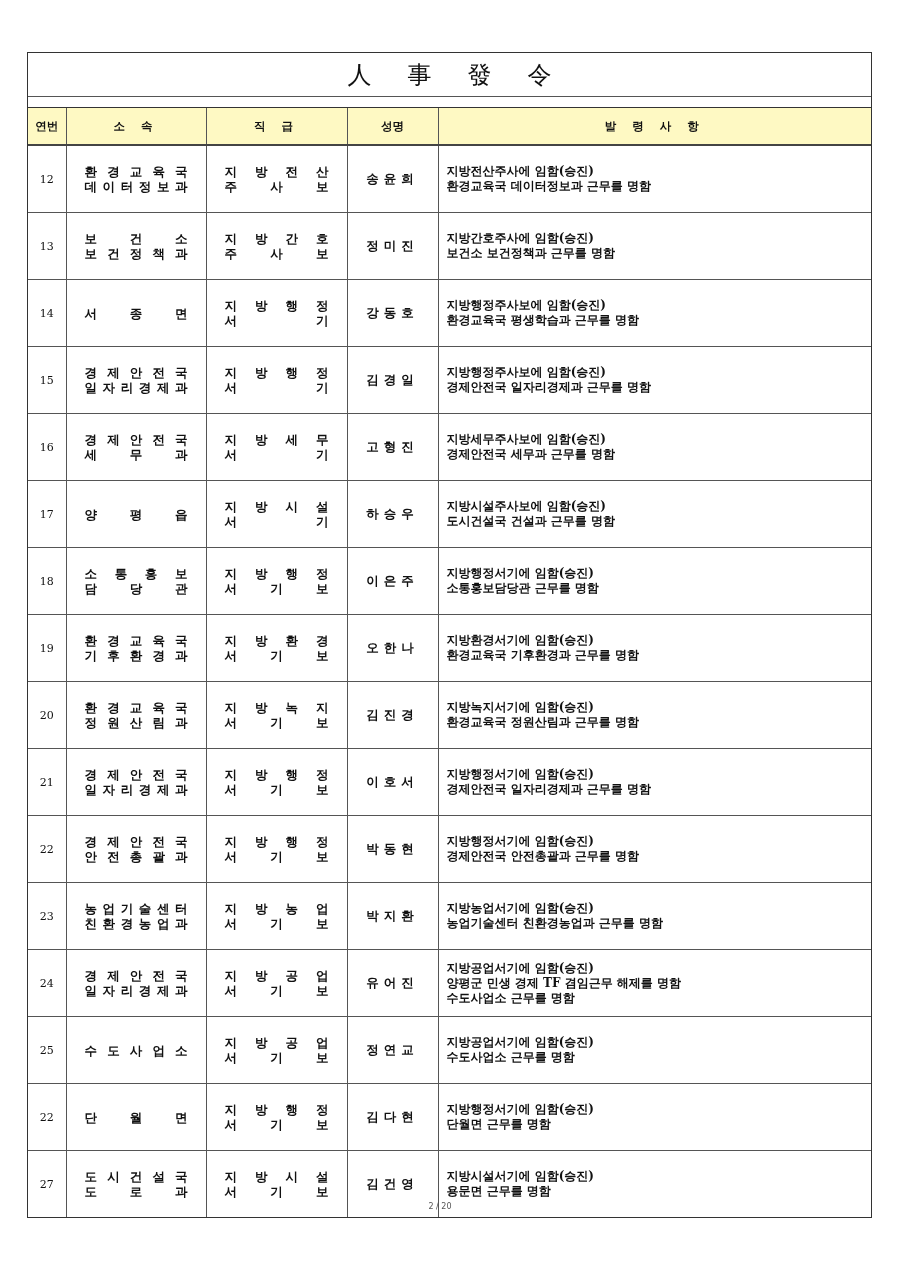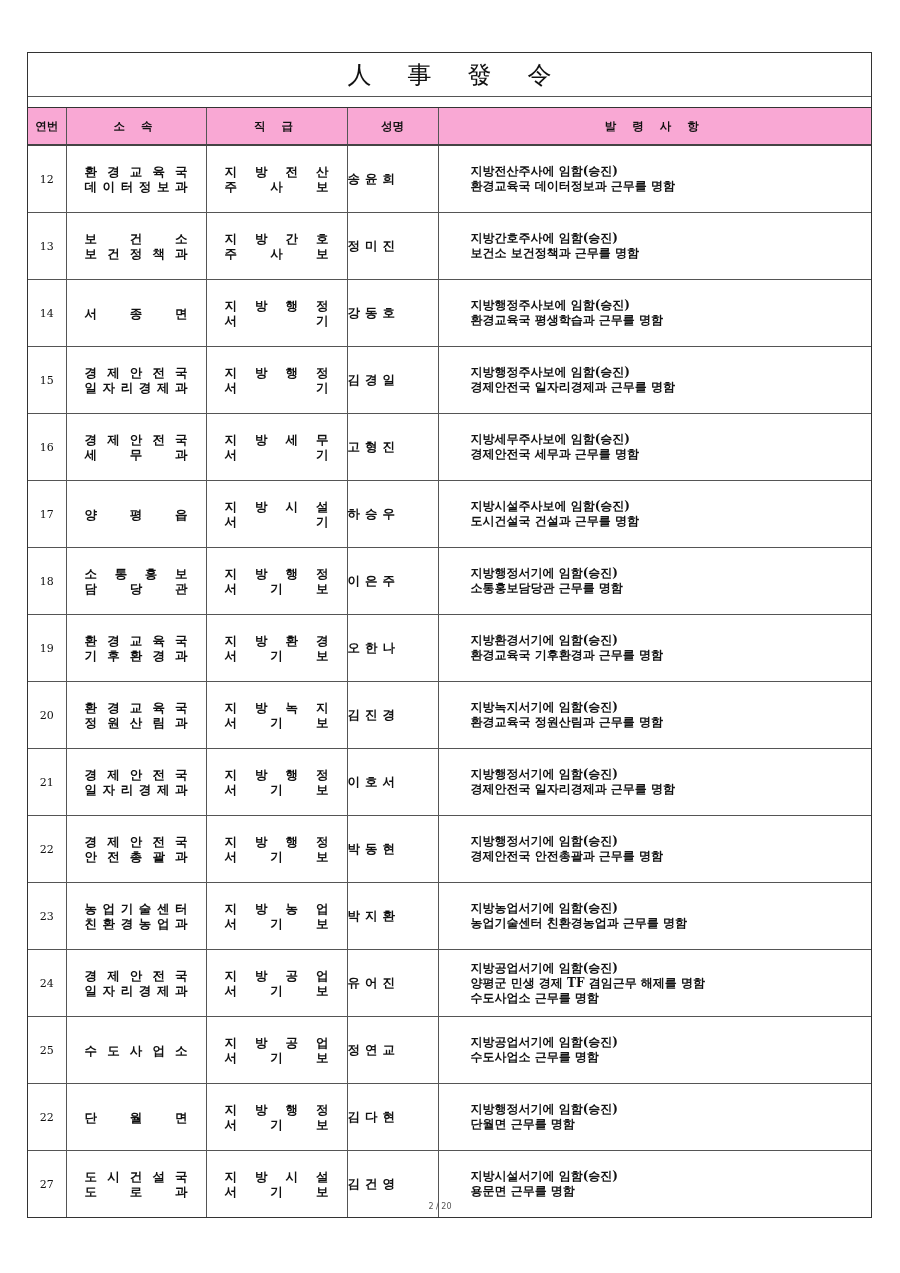--- a/index.html
+++ b/index.html
@@ -5,29 +5,29 @@
   html, body { margin:0; padding:0; background:#ffffff; }
   body { width:900px; height:1273px; position:relative; font-family:"DejaVu Serif","Liberation Serif",serif; color:#111; }
   .frame { position:absolute; left:27px; top:52px; width:845px; border:1px solid #333; border-bottom:none; box-sizing:border-box; }
   .title { height:43px; display:flex; align-items:center; justify-content:center; font-size:24px; letter-spacing:0; border-bottom:1px solid #555; }
   .title span { display:inline-block; margin:0 18px; }
   .spacer { height:10px; border-bottom:1px solid #333; }
   table { border-collapse:collapse; width:100%; table-layout:fixed; }
   th, td { border:1px solid #555; padding:0; }
   tr > *:first-child { border-left:none; }
   tr > *:last-child { border-right:none; }
-  thead th { background:#f9a8d4; height:36px; font-size:11.5px; font-weight:bold; border-top:none; border-bottom:2px solid #444; }
+  thead th { background:#fef9c3; height:36px; font-size:11.5px; font-weight:bold; border-top:none; border-bottom:2px solid #444; }
   thead th .sp { letter-spacing:6px; }
   tbody td { height:66px; font-size:12.5px; vertical-align:middle; }
   tbody tr:last-child td { border-bottom:1px solid #333; }
   td.num { text-align:center; font-size:11px; }
   td.dept, td.grade { padding:0 18px; }
   .jline { display:flex; justify-content:space-between; line-height:15px; font-weight:bold; }
-  td.name { font-weight:bold; letter-spacing:5px; }
-  td.detail { padding-left:32px; font-weight:bold; font-size:12px; line-height:15px; }
+  td.name { text-align:center; font-weight:bold; letter-spacing:5px; }
+  td.detail { padding-left:8px; font-weight:bold; font-size:12px; line-height:15px; }
   td.detail div { white-space:nowrap; }
   .page-num { position:absolute; top:1202px; left:0; width:880px; text-align:center; font-family:"DejaVu Sans","Liberation Sans",sans-serif; font-size:8px; color:#555; }
 </style>
 </head>
 <body>
 
 <div class="frame">
   <div class="title">
     <span>人</span>
     <span>事</span>

